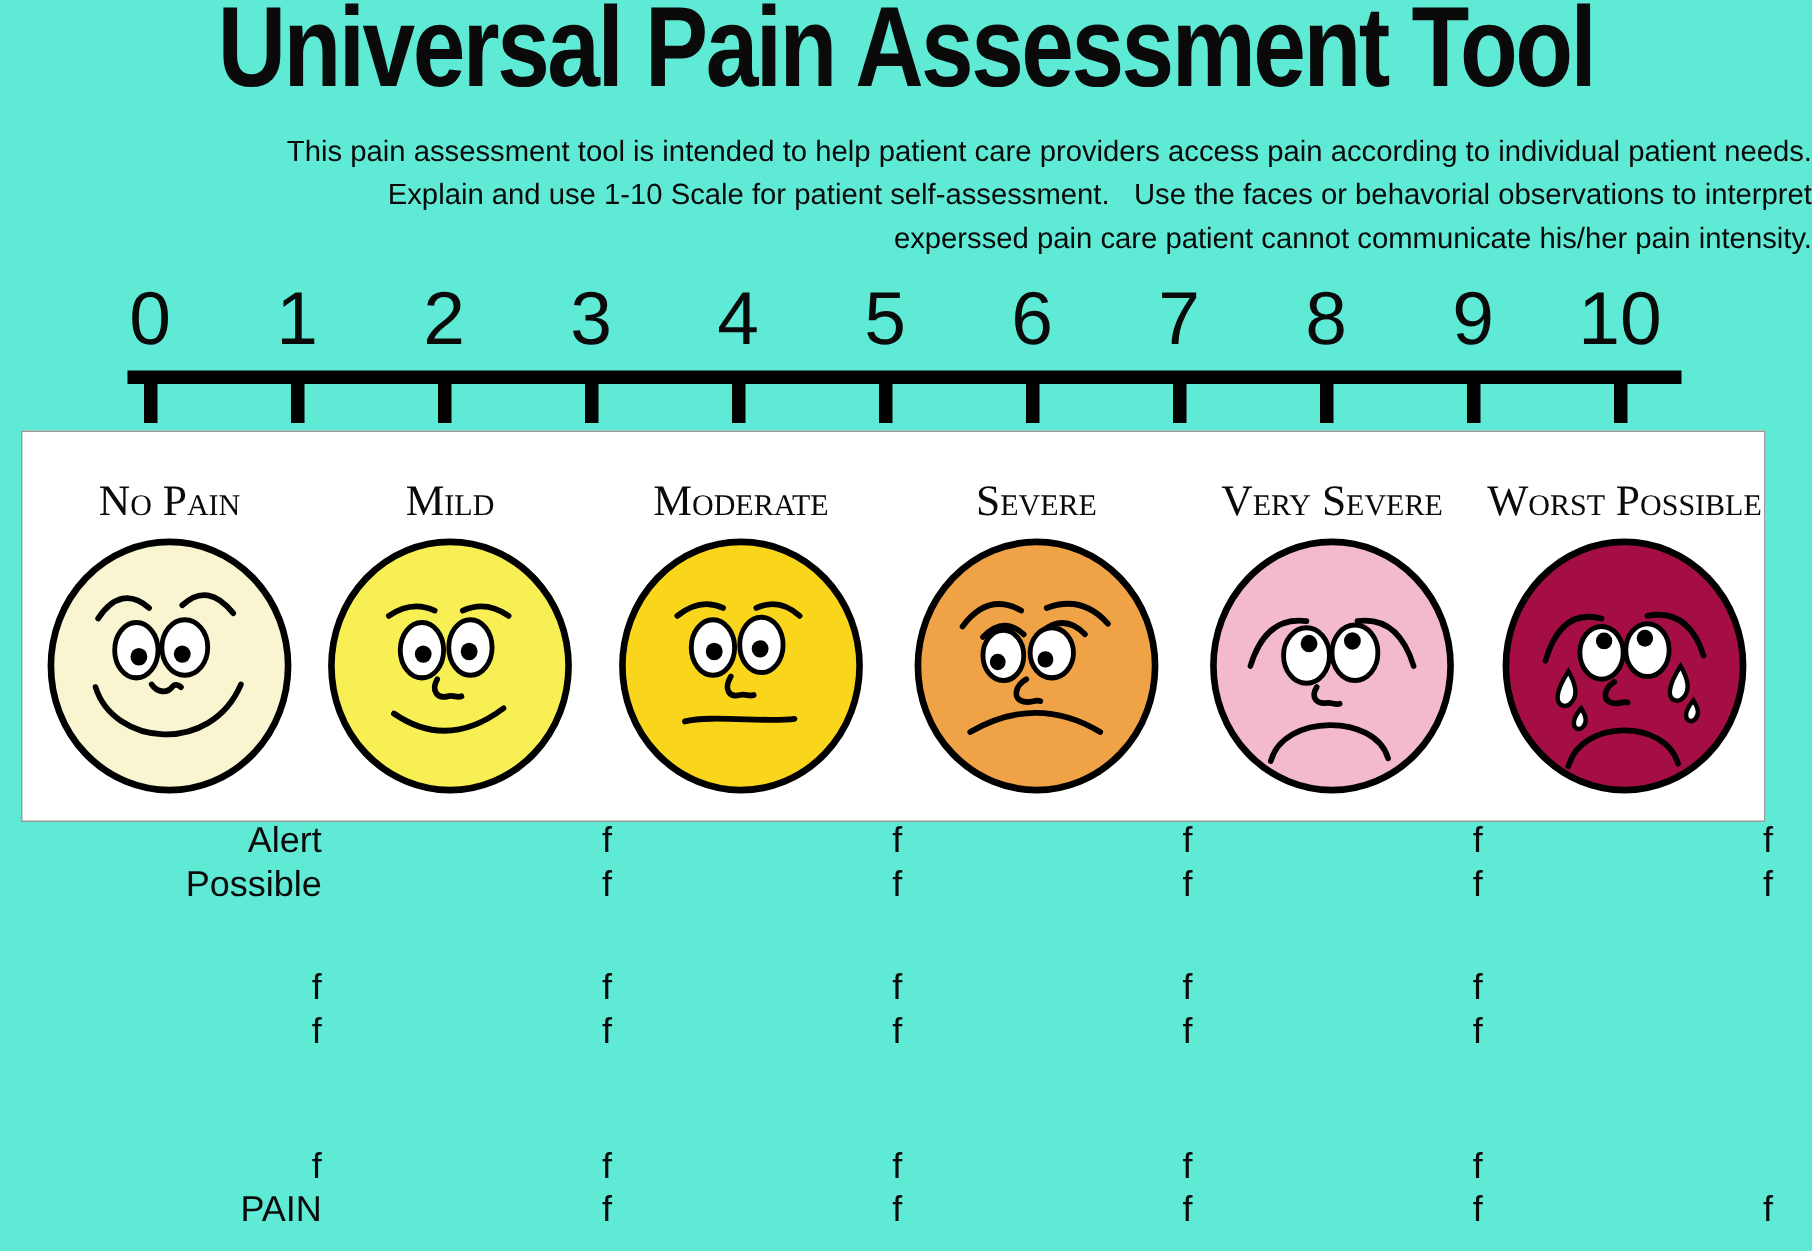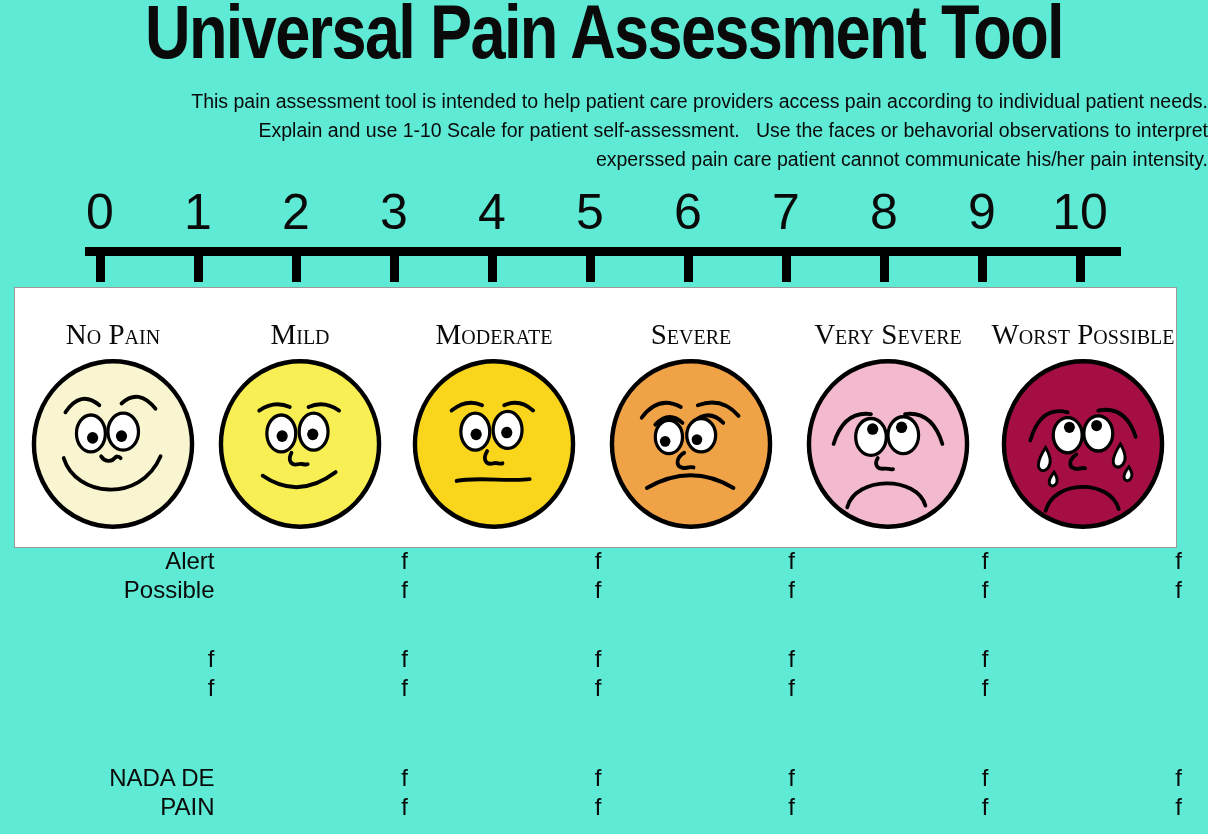--- a/index.html
+++ b/index.html
@@ -197,21 +197,20 @@
     <span>f</span>
   </div>
   <div class="obs-row" style="top:674px">
     <span>f</span>
     <span>f</span>
     <span>f</span>
     <span>f</span>
     <span>f</span>
   </div>
   <div class="obs-row" style="top:764px">
-    <span>NADA DE</span>
     <span>f</span>
     <span>f</span>
     <span>f</span>
     <span>f</span>
     <span>f</span>
   </div>
   <div class="obs-row" style="top:793px">
     <span>PAIN</span>
     <span>f</span>
     <span>f</span>

